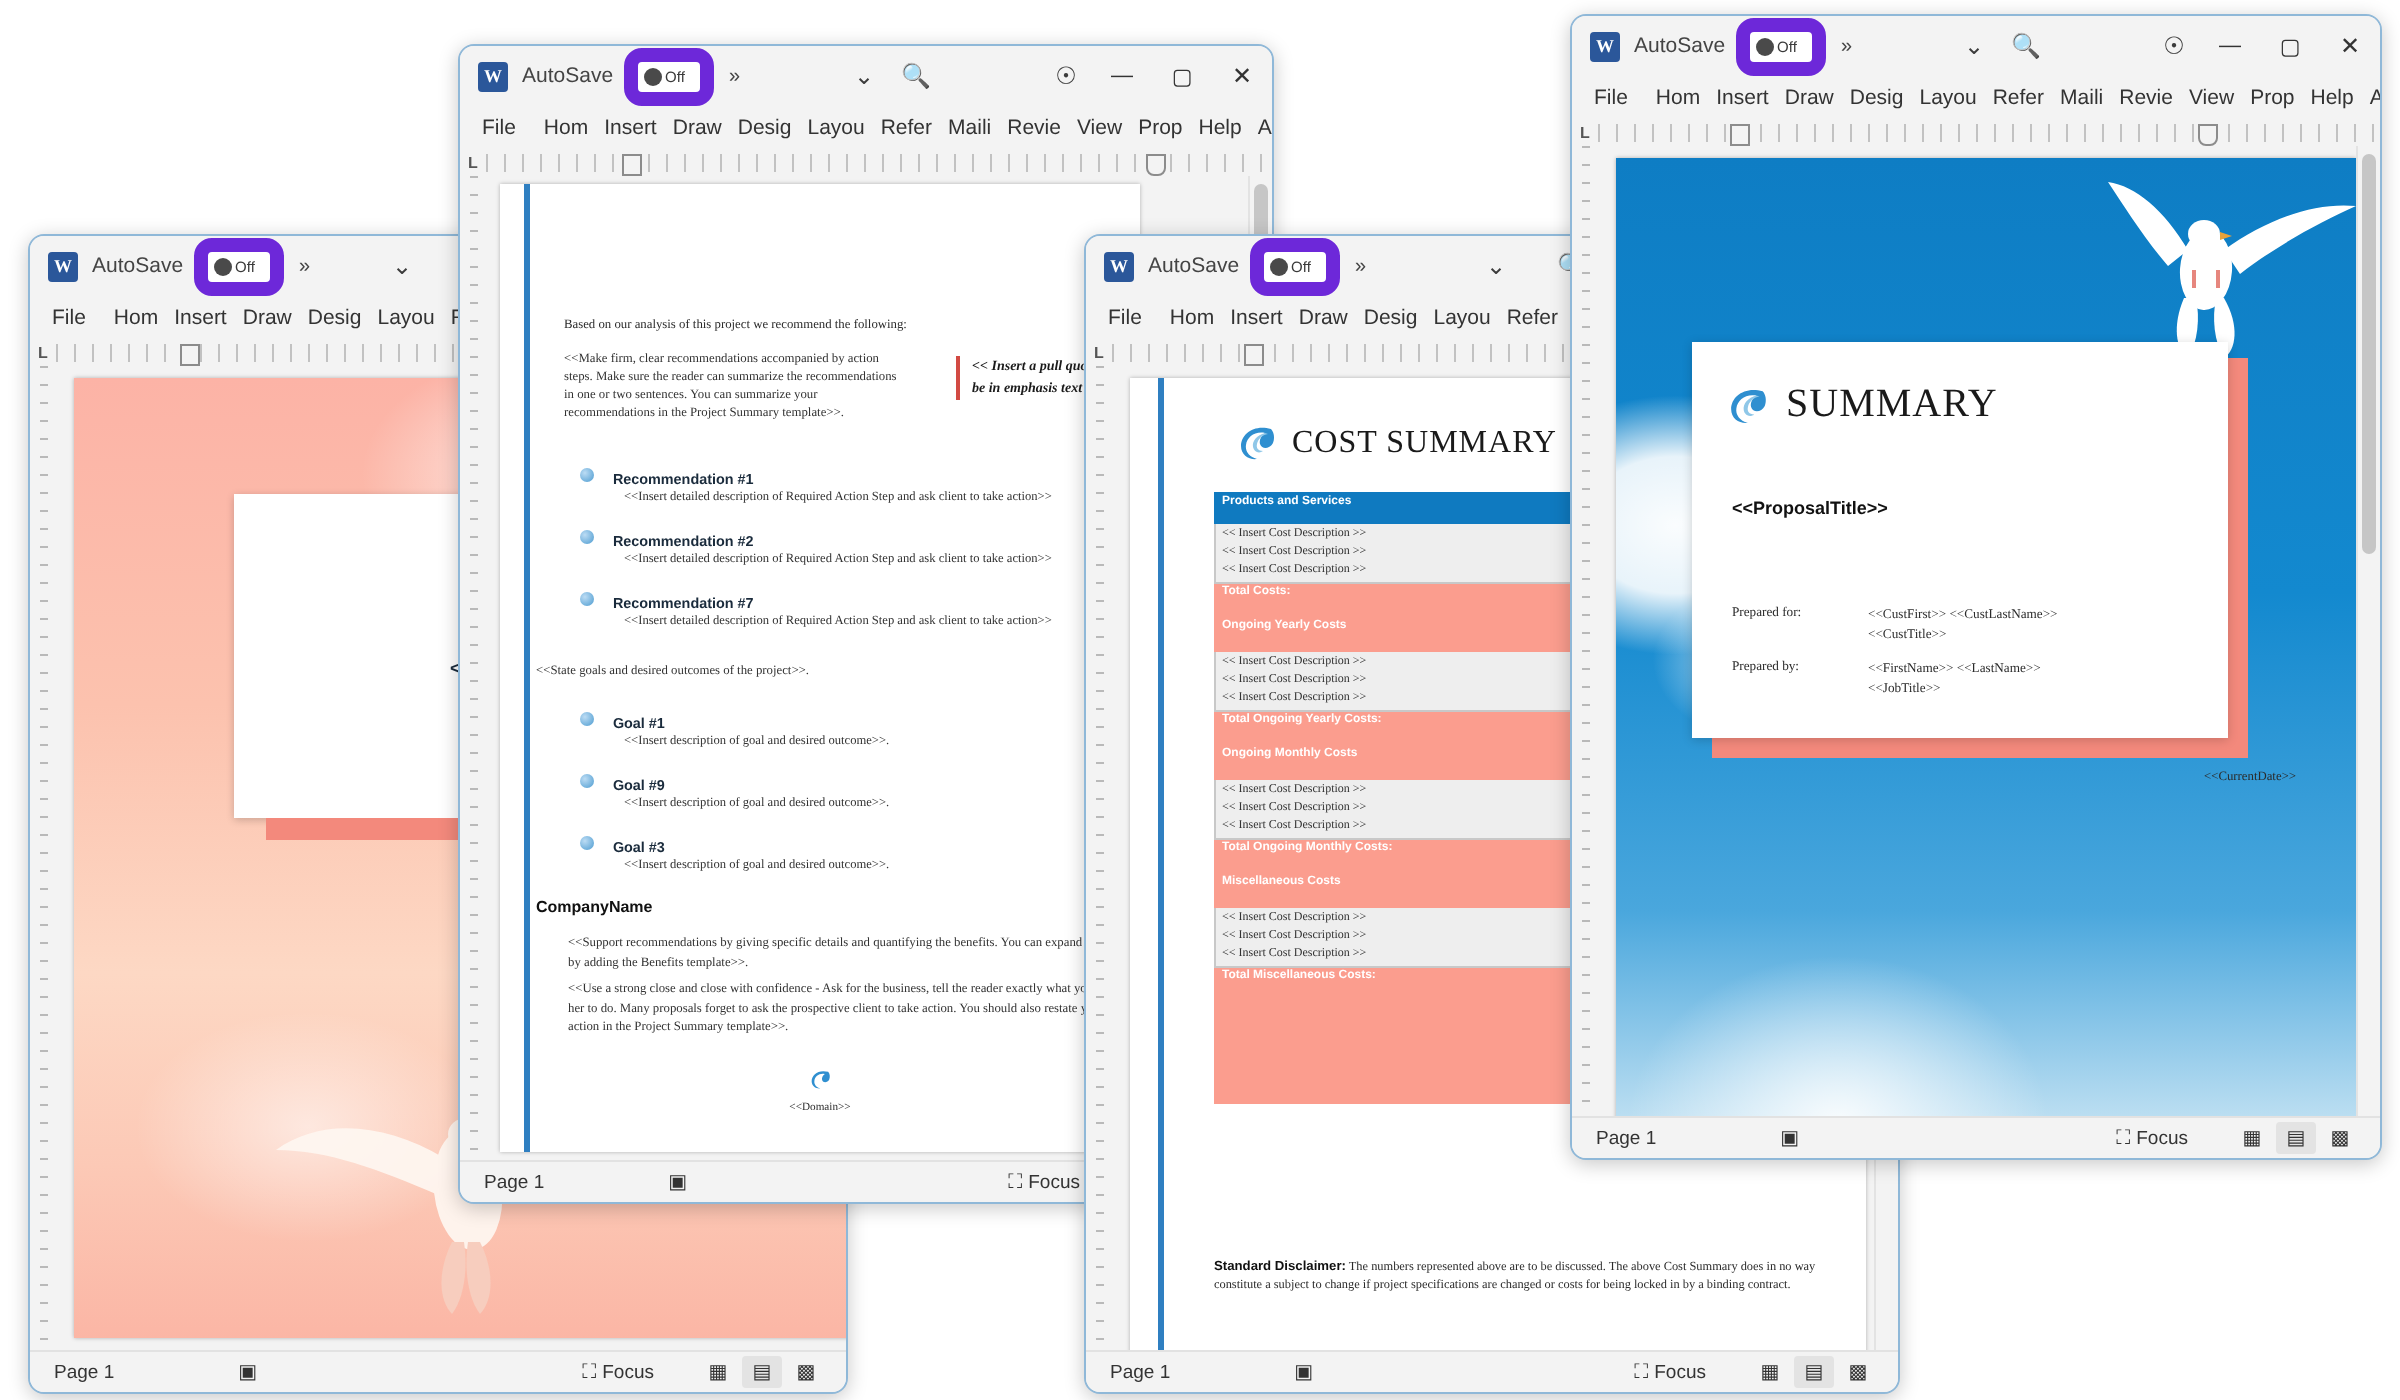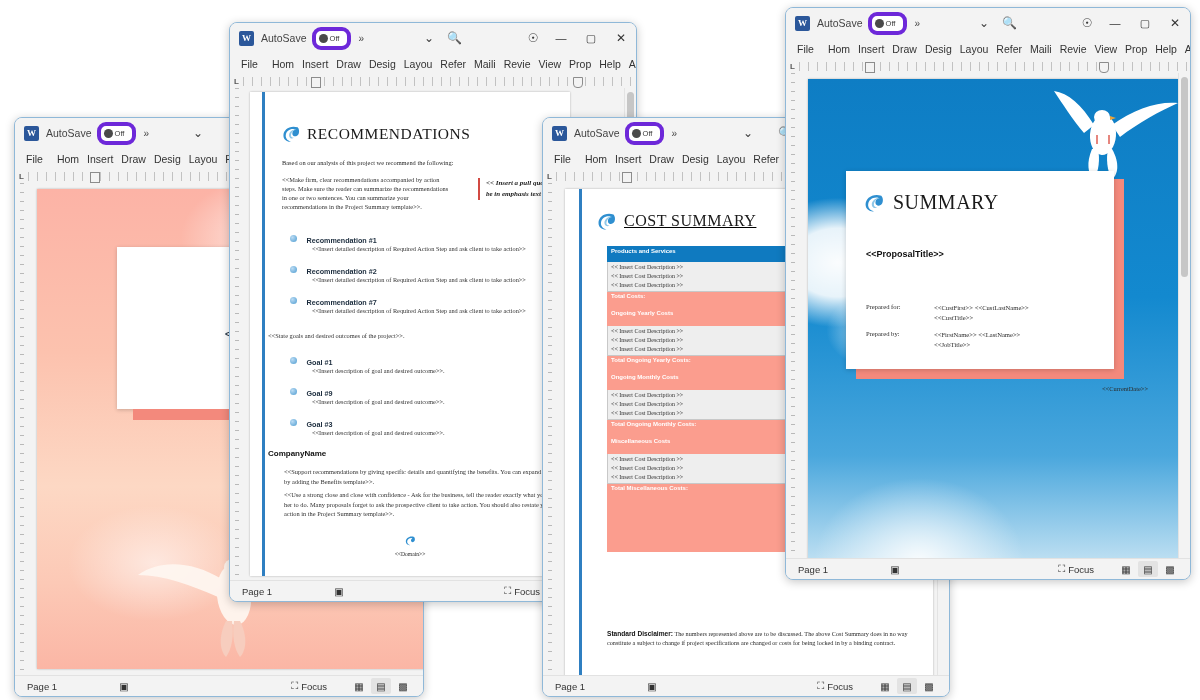--- a/index.html
+++ b/index.html
@@ -26,21 +26,21 @@
   }
   .wicon{
     width:15px;height:15px;margin-left:9px;margin-right:7px;
     background:#2b579a;border-radius:2px;color:#fff;
     font-size:9px;line-height:15px;text-align:center;font-weight:bold;
     font-family:"Liberation Serif", serif;
     flex:0 0 auto;
   }
   .autosave-lbl{font-size:10.5px;color:#444;margin-right:5px;white-space:nowrap;}
   .toggle{
-    width:31px;height:15px;border-radius:9px;border:4px solid #6d28d9;
+    width:31px;height:15px;border-radius:9px;border:7px solid #6d28d9;
     background:#ffffff;display:flex;align-items:center;position:relative;
     flex:0 0 auto;
   }
   .toggle .knob{width:9px;height:9px;border-radius:50%;background:#4a4a4a;margin-left:3px;}
   .toggle .tlbl{font-size:7.5px;color:#3a3a3a;margin-left:2px;}
   .chev{font-size:10px;color:#444;margin-left:8px;}
   .tb-spacer{flex:1 1 auto;}
   .tb-ic{
     font-size:12px;color:#3c3c3c;width:26px;text-align:center;
     flex:0 0 auto;
@@ -300,27 +300,20 @@
       <div class="ind" style="left:68px;"></div>
       <div class="ind" style="left:330px;border-radius:0 0 4px 4px;"></div>
     </div>
   </div>
 
   <div class="canvas" style="top:65px;bottom:20px;">
     <div class="vruler"></div>
     <div class="page" style="left:20px;top:4px;width:320px;height:484px;">
       <div style="position:absolute;left:12px;top:0;width:3px;height:484px;background:#2f7fc1;"></div>
 
-      <div style="position:absolute;left:32px;top:32px;display:flex;align-items:center;">
-        <svg class="logo-swirl" width="19" height="19" viewBox="0 0 40 40">
-          <path d="M33 7 C16 2 3 12 3 24 C3 33 11 38 19 37 C11 35 7 29 8 23 C9 15 17 9 27 11 C23 14 21 18 22 22 C24 28 32 27 35 21 C37 16 36 10 33 7 Z" fill="#2f8fd0"></path>
-          <path d="M27 11 C19 13 14 19 15 25 C16 30 21 32 25 29 C20 29 18 26 19 22 C20 17 24 13 30 12 Z" fill="#8fc7e8"></path>
-        </svg>
-        <span class="doc-h1" style="font-size:15.5px;margin-left:6px;">RECOMMENDATIONS</span>
-      </div>
 
       <div class="body-serif" style="position:absolute;left:32px;top:66px;width:255px;font-size:6.4px;line-height:9px;">Based on our analysis of this project we recommend the following:</div>
 
       <div class="ph" style="position:absolute;left:32px;top:83px;width:168px;font-size:6.4px;line-height:9px;">&lt;&lt;Make firm, clear recommendations accompanied by action steps.  Make sure the reader can summarize the recommendations in one or two sentences.  You can summarize your recommendations in the Project Summary template&gt;&gt;.</div>
 
       <div class="pullquote" style="position:absolute;left:228px;top:86px;width:92px;font-size:7px;line-height:11px;">&lt;&lt; Insert a pull quote that will be in emphasis text &gt;&gt;</div>
 
       <div style="position:absolute;left:40px;top:137px;">
         <span class="bullet-ic"></span>
         <span class="hd-sans" style="font-size:7.2px;">Recommendation #1</span>
@@ -431,21 +424,21 @@
     <div class="track">
       <div class="ind" style="left:66px;"></div>
     </div>
   </div>
 
   <div class="canvas" style="top:65px;bottom:20px;">
     <div class="vruler"></div>
     <div class="page" style="left:22px;top:6px;width:368px;height:490px;">
       <div style="position:absolute;left:14px;top:0;width:3px;height:490px;background:#2f7fc1;"></div>
 
-      <div style="position:absolute;left:32px;top:22px;display:flex;align-items:center;text-decoration:underline;">
+      <div style="position:absolute;left:54px;top:22px;display:flex;align-items:flex-end;">
         <svg class="logo-swirl" width="20" height="20" viewBox="0 0 40 40">
           <path d="M33 7 C16 2 3 12 3 24 C3 33 11 38 19 37 C11 35 7 29 8 23 C9 15 17 9 27 11 C23 14 21 18 22 22 C24 28 32 27 35 21 C37 16 36 10 33 7 Z" fill="#2f8fd0"></path>
           <path d="M27 11 C19 13 14 19 15 25 C16 30 21 32 25 29 C20 29 18 26 19 22 C20 17 24 13 30 12 Z" fill="#8fc7e8"></path>
         </svg>
         <span class="doc-h1" style="font-size:16px;margin-left:7px;">COST SUMMARY</span>
       </div>
 
       <table class="ctable" style="position:absolute;left:42px;top:57px;width:300px;font-size:6px;">
         <colgroup>
             <col style="width:85%">

